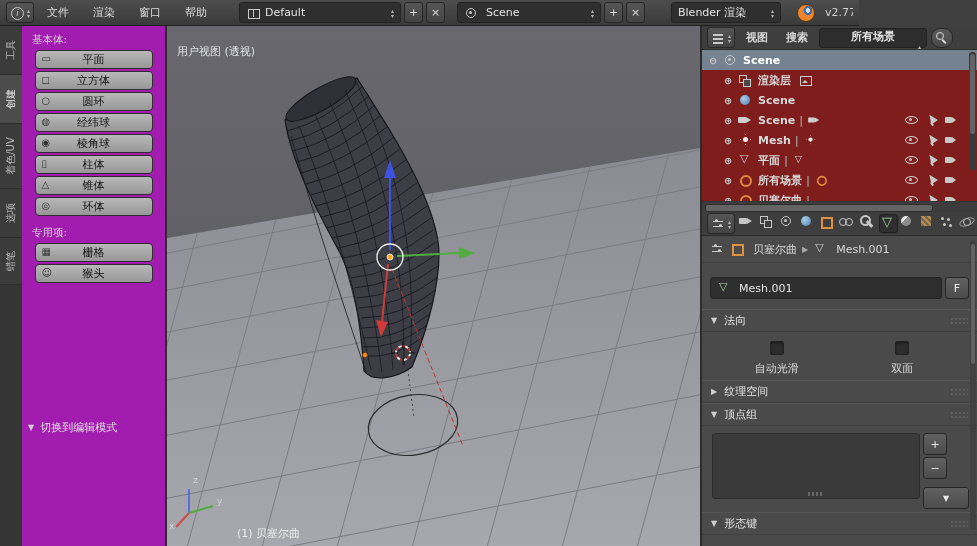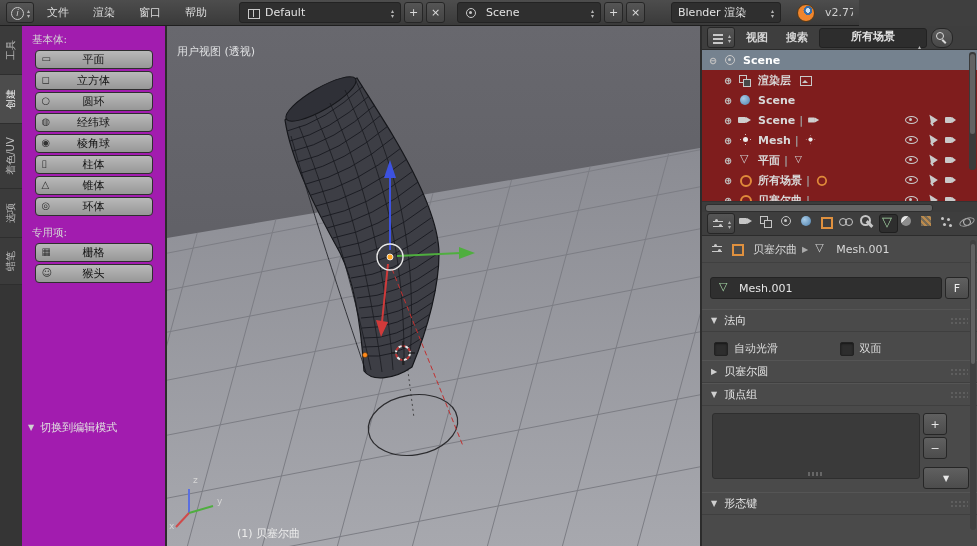--- a/index.html
+++ b/index.html
@@ -87,21 +87,21 @@
   .namerow{display:flex;align-items:center;gap:3px;margin:14px 8px 10px 8px;}
   .namefield{flex:1;display:flex;align-items:center;gap:4px;height:20px;background:#2f2f2f;
              border:1px solid #232323;border-radius:3px;padding:0 6px;color:#e6e6e6;}
   .fbtn{width:22px;height:20px;background:linear-gradient(#606060,#4c4c4c);border:1px solid #262626;
         border-radius:3px;display:flex;align-items:center;justify-content:center;color:#eee;}
   .panel-h{height:21px;display:flex;align-items:center;gap:7px;padding:0 9px;border-top:1px solid #555;
            border-bottom:1px solid #3f3f3f;background:#4a4a4a;color:#e4e4e4;}
   .grip{margin-left:auto;width:18px;height:8px;background-image:radial-gradient(#5e5e5e 35%,transparent 36%);
         background-size:4px 4px;}
   .chkrow{display:flex;padding:9px 12px 4px 12px;}
-  .chk{display:flex;align-items:center;gap:6px;width:50%;}
+  .chk{display:flex;align-items:center;gap:6px;width:50%;flex-direction:column;}
   .box{width:12px;height:12px;background:#2d2d2d;border:1px solid #222;border-radius:2px;
        box-shadow:inset 0 1px 2px rgba(0,0,0,.5);flex:none;}
   .slider{position:relative;margin:6px 0 10px 12px;width:118px;height:17px;border-radius:9px;
           background:linear-gradient(#a0a0a0,#8c8c8c);border:1px solid #6e6e6e;color:#3a3a3a;
           display:flex;align-items:center;justify-content:center;font-size:10.5px;}
   .slider::before{content:"◂";position:absolute;left:4px;color:rgba(40,40,40,.45);font-size:8px;}
   .slider::after{content:"▸";position:absolute;right:4px;color:rgba(40,40,40,.45);font-size:8px;}
   .vgbody{position:relative;height:86px;}
   .vglist{position:absolute;left:10px;top:7px;width:206px;height:64px;background:#3a3a3a;
           border:1px solid #2e2e2e;border-radius:3px;}
@@ -550,21 +550,21 @@
           <span class="box"></span>
           <span>自动光滑</span>
         </span>
       <span class="chk">
           <span class="box"></span>
           <span>双面</span>
         </span>
     </div>
     <div class="panel-h">
       <span class="tri">▶</span>
-      <span>贝塞尔圆</span>
+      <span>纹理空间</span>
       <span class="grip"></span>
     </div>
     <div class="panel-h">
       <span class="tri">▼</span>
       <span>顶点组</span>
       <span class="grip"></span>
     </div>
     <div class="vgbody">
       <div class="vglist">
           <div class="listgrip"></div>

